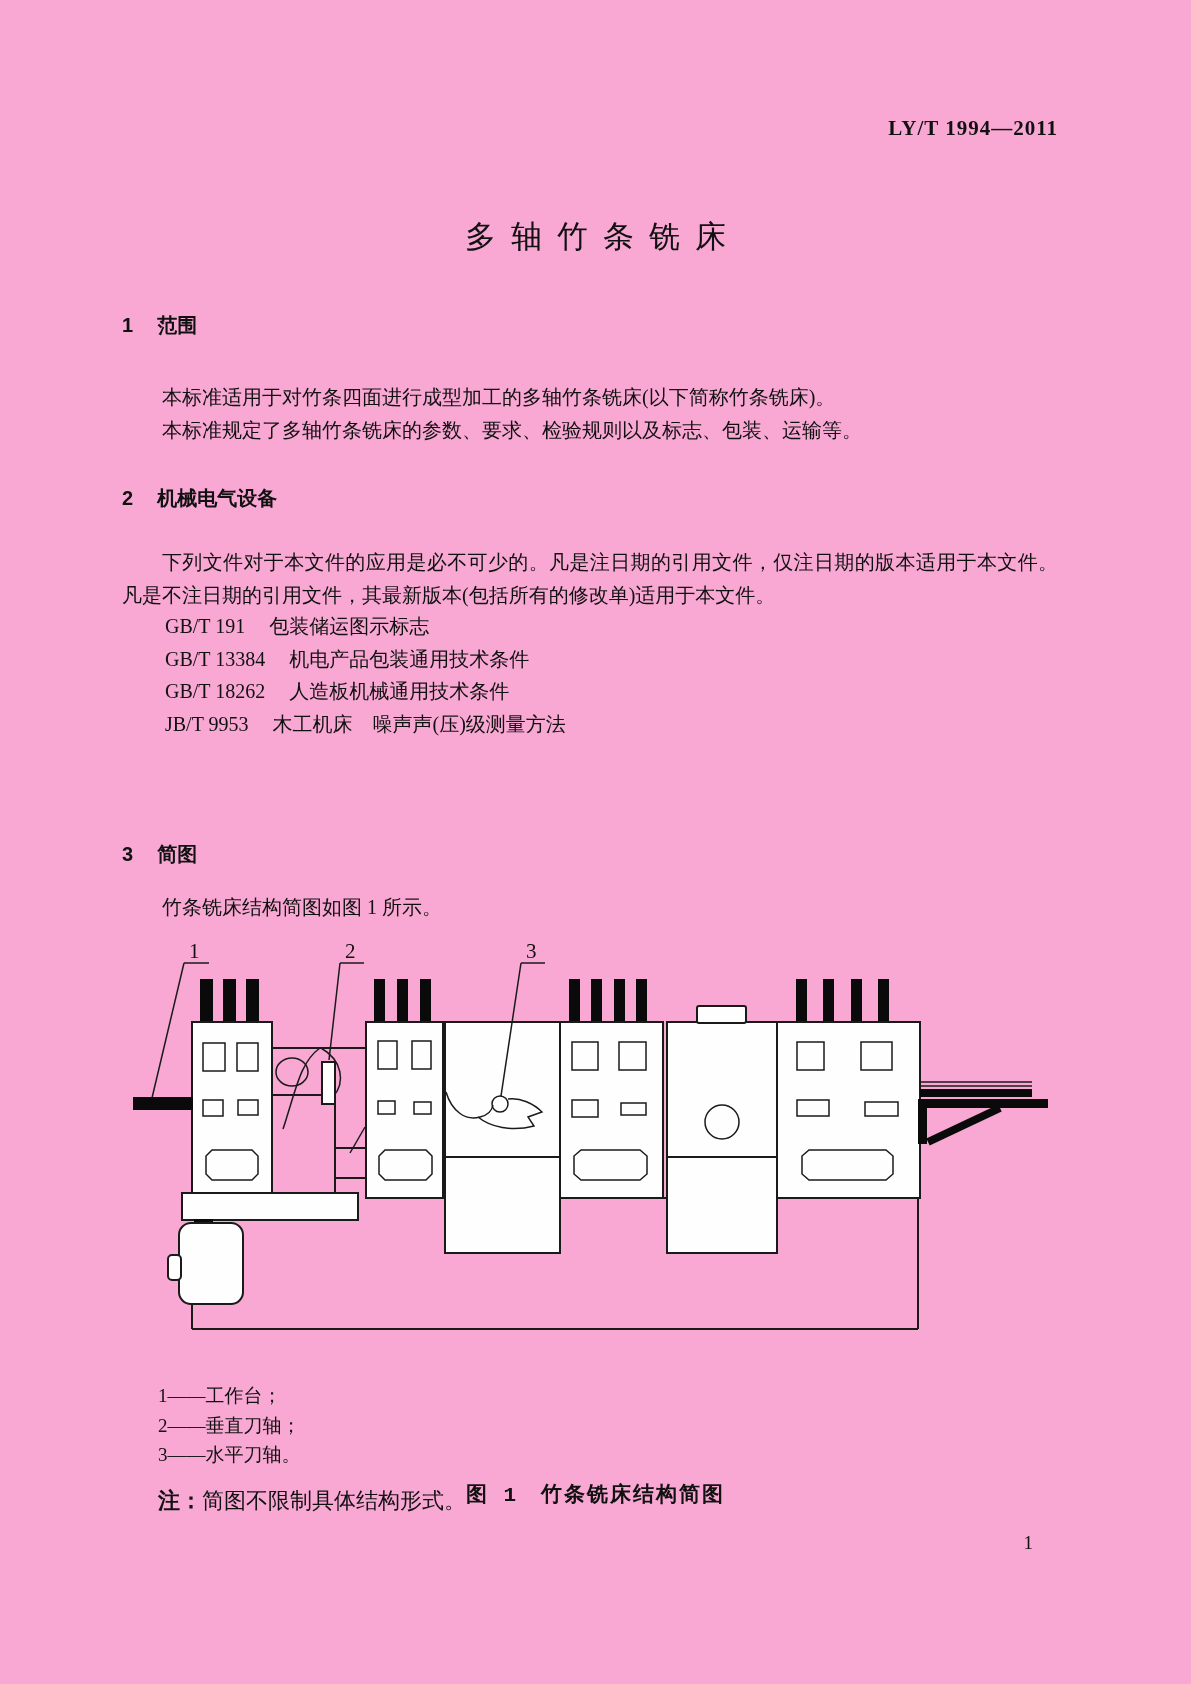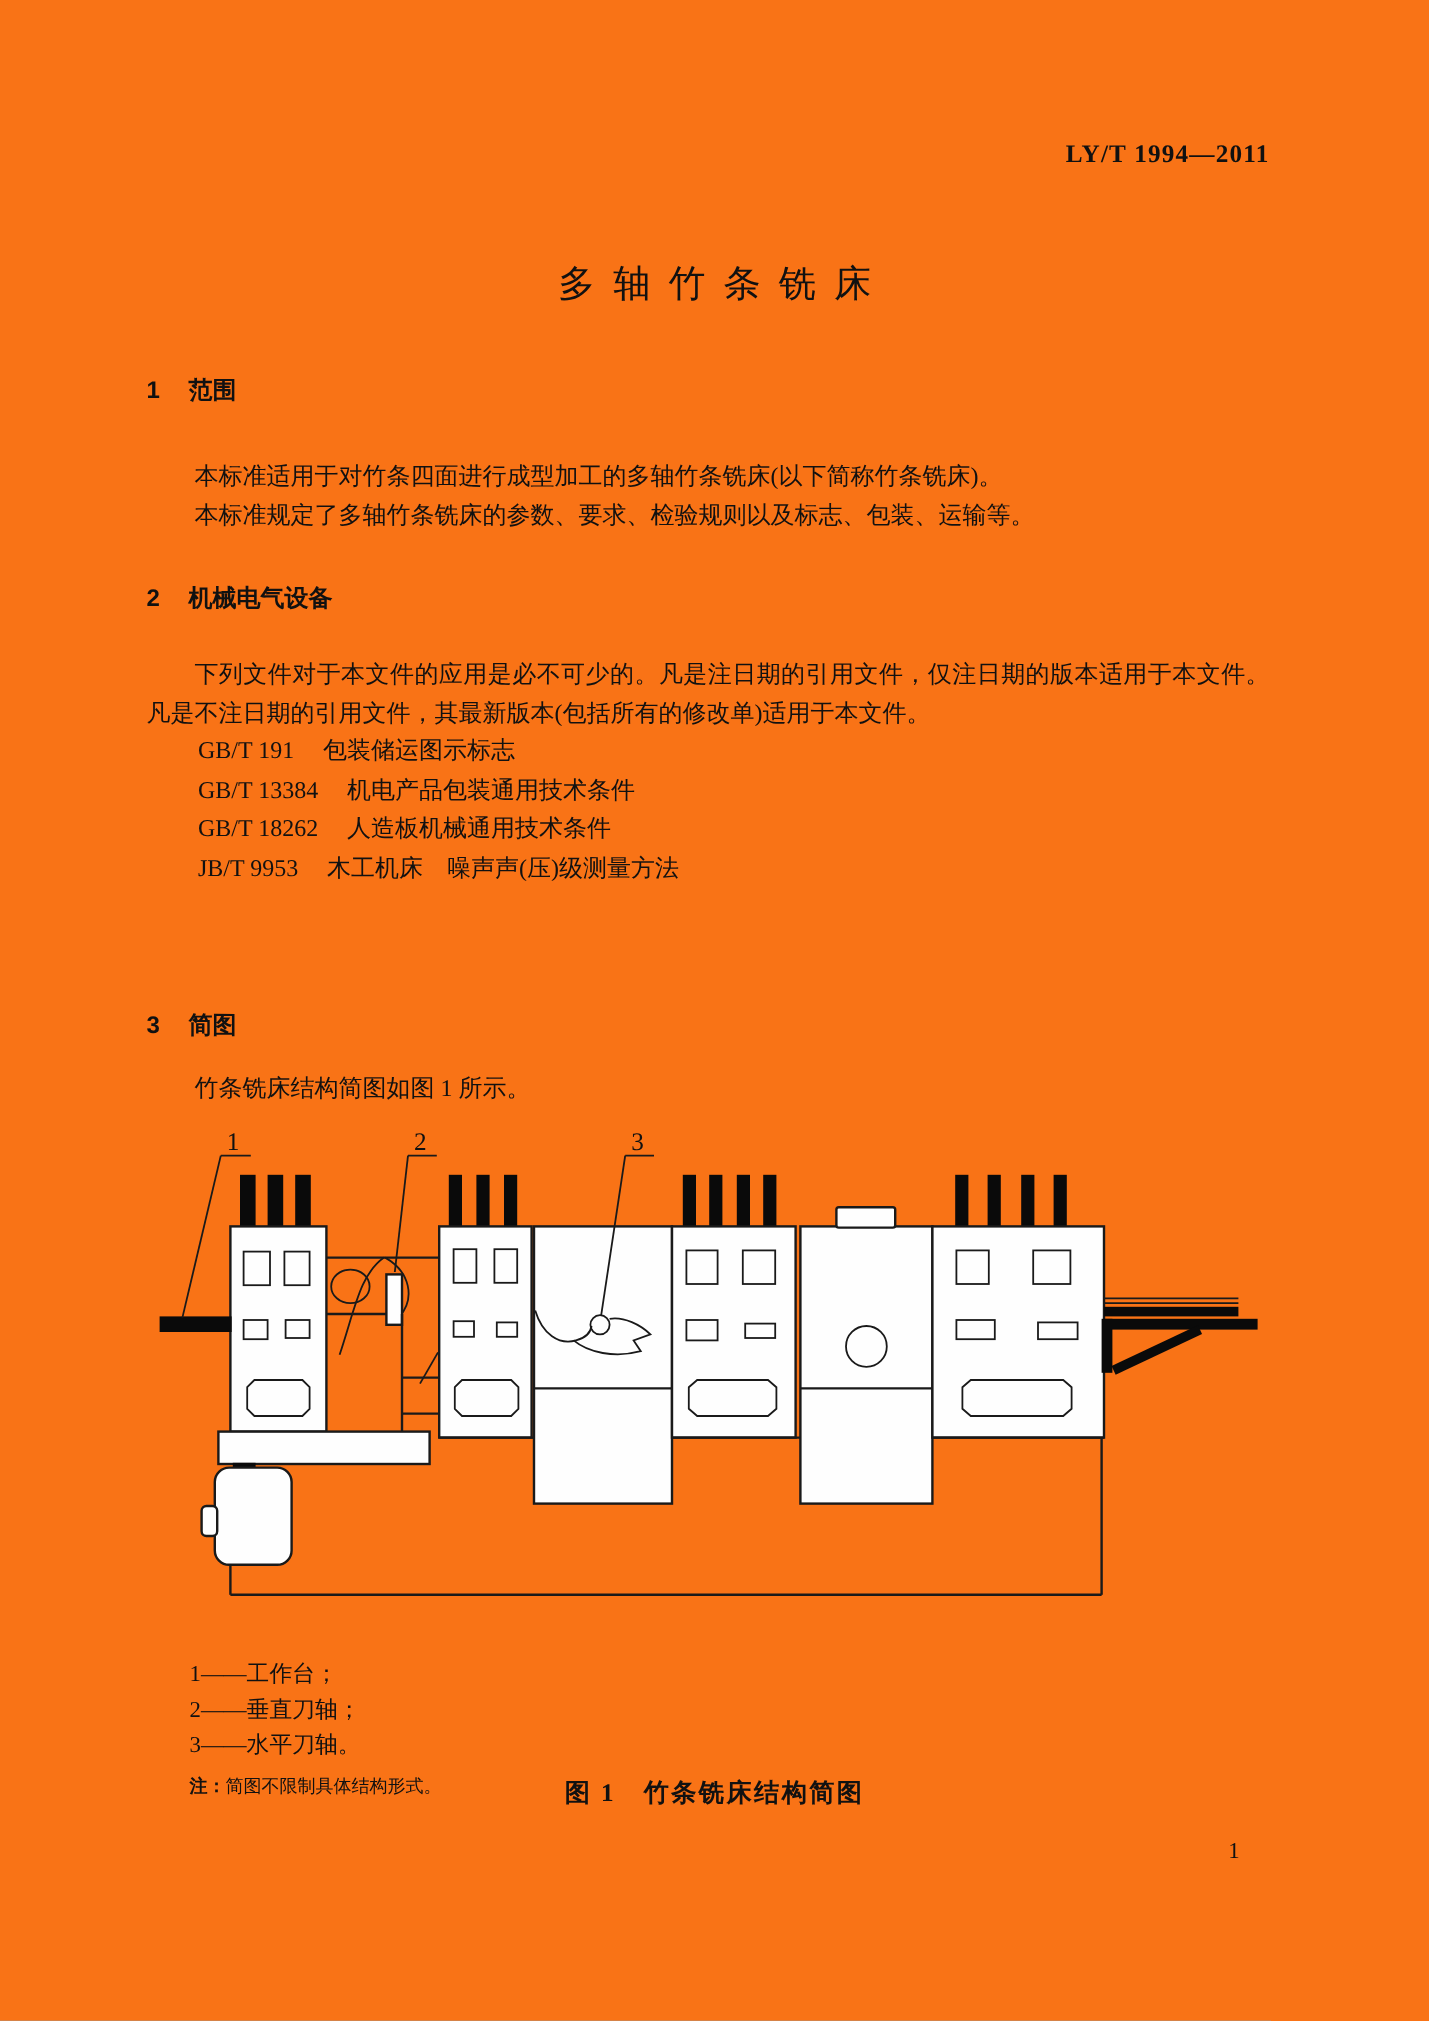--- a/index.html
+++ b/index.html
@@ -1,20 +1,20 @@
 <!DOCTYPE html>
 <html><head>
 <meta charset="utf-8">
 <style>
   html,body{margin:0;padding:0;background:#9c9c9c;}
   .page{
     position:relative;
     width:1191px;height:1684px;
     margin:0 auto;
-    background:#f97316;
+    background:#f9a8d4;
     overflow:hidden;
     font-family:"Liberation Serif","DejaVu Serif",serif;
     color:#111;
   }
   .abs{position:absolute;}
   .hdr{
     top:116px;right:133px;
     font-size:21px;font-weight:600;letter-spacing:1px;
   }
   .doc-title{
@@ -37,26 +37,26 @@
   }
   .textblock p{margin:0;text-indent:2em;}
   .refs{left:122px;width:936px;font-size:20px;line-height:32.5px;}
   .ref-row{padding-left:43px;}
   .ref-code{margin-right:24px;margin-top:24px;}
   .figure-area{left:0;top:930px;}
   .legend{
     left:158px;top:1381px;
     font-size:19px;line-height:29.5px;
   }
-  .legend .note{font-size:15px;margin-top:4px;}
+  .legend .note{font-size:22px;margin-top:16px;}
   .note-label{font-family:"Liberation Sans","DejaVu Sans",sans-serif;font-weight:700;}
   .fig-caption{
     top:1480px;left:0;width:100%;
     text-align:center;
-    font-family:Liberation Serif, serif;
+    font-family:Liberation Mono, monospace;
     font-size:21px;font-weight:700;letter-spacing:2px;
   }
   .page-num{top:1532px;right:158px;font-size:19px;}
   svg .ln{stroke:#1a1a1a;stroke-width:2;fill:none;}
   svg .thin{stroke:#1a1a1a;stroke-width:1.5;fill:none;}
   svg .blk{fill:#0a0a0a;stroke:none;}
   svg .box{fill:#fefefe;stroke:#1a1a1a;stroke-width:2;}
   svg .callout{font-family:"Liberation Serif","DejaVu Serif",serif;font-size:21px;fill:#111;}
 </style>
 </head>

